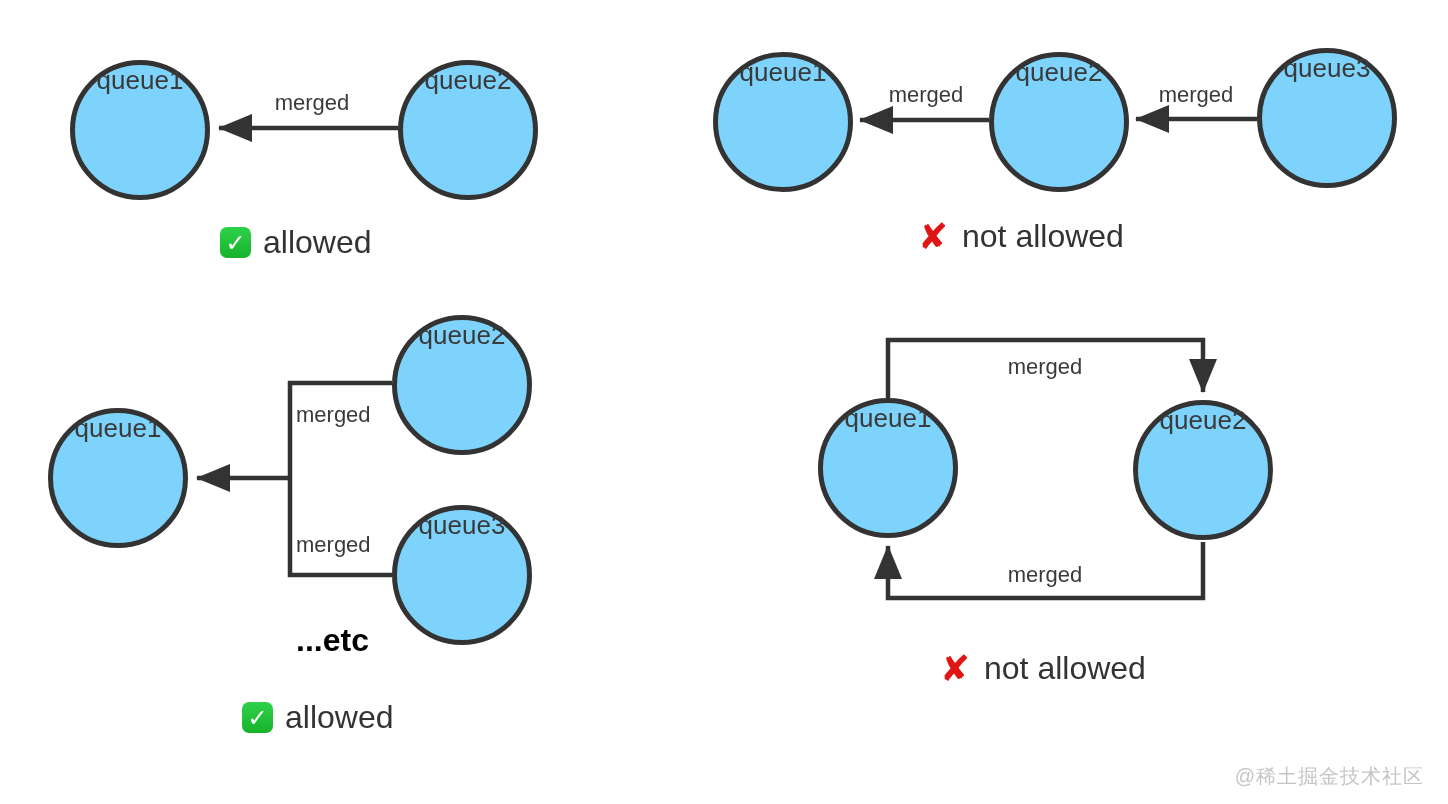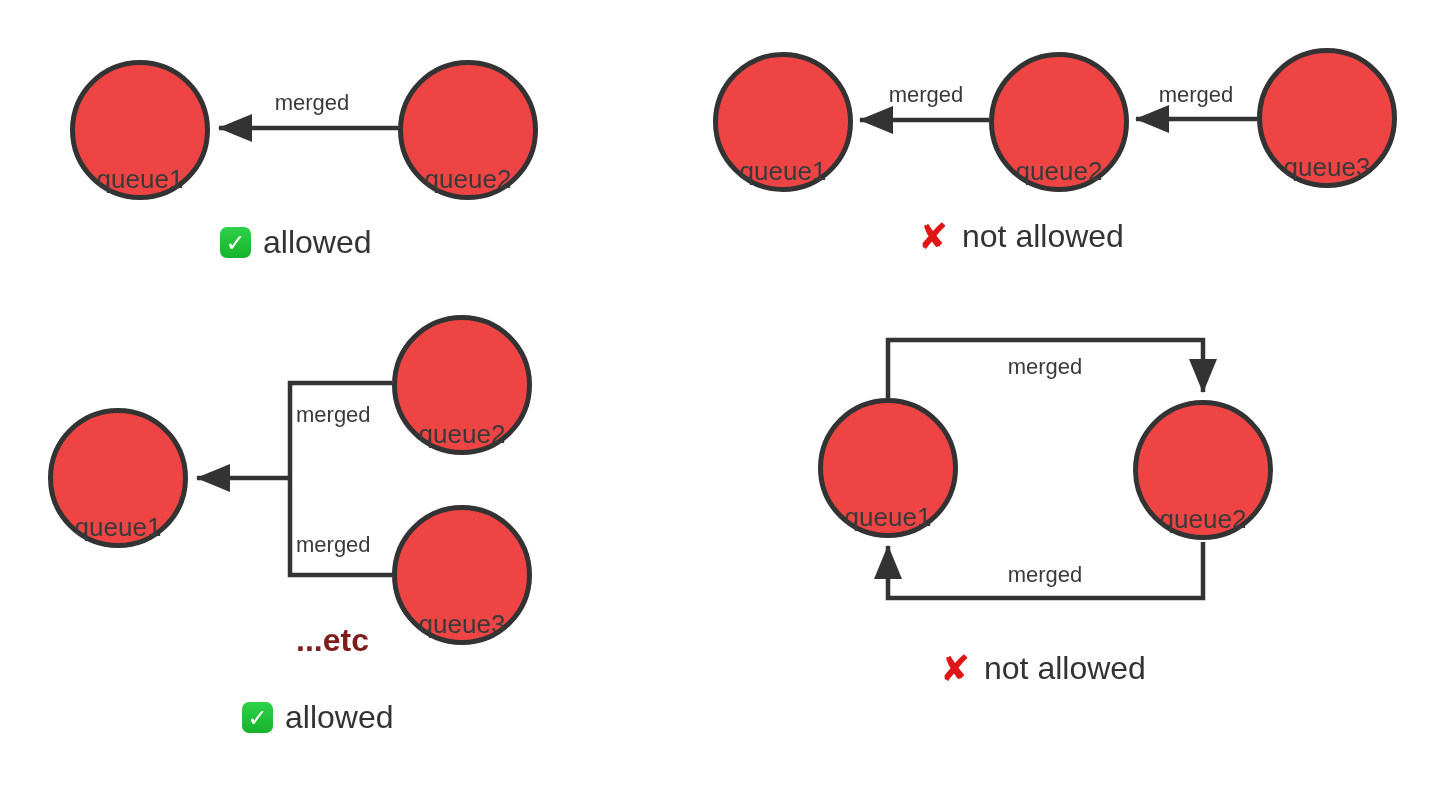--- a/index.html
+++ b/index.html
@@ -8,22 +8,22 @@
 
   .canvas { position: relative; width: 1448px; height: 804px; background: #ffffff; }
 
   .wires { position: absolute; left: 0; top: 0; width: 1448px; height: 804px; }
 
   .node {
     position: absolute;
     width: 140px; height: 140px;
     border: 5px solid #333333;
     border-radius: 50%;
-    background: #ef4444;
-    display: flex; align-items: flex-end; justify-content: center;
+    background: #7dd3fc;
+    display: flex; align-items: flex-start; justify-content: center;
     font-size: 26px; color: #3a3a3a;
     z-index: 2;
   }
 
   .edge-label {
     position: absolute;
     font-size: 22px; color: #3a3a3a;
     white-space: nowrap;
     z-index: 3;
   }
@@ -45,21 +45,21 @@
   }
   .status .cross-icon {
     display: inline-flex; align-items: center; justify-content: center;
     width: 34px; height: 34px;
     color: #e01616; font-size: 36px; font-weight: bold;
     line-height: 1;
   }
 
   .etc-note {
     position: absolute;
-    font-size: 32px; font-weight: bold; color: #7f1d1d;
+    font-size: 32px; font-weight: bold; color: #000000;
     z-index: 3;
   }
 
   .watermark {
     position: absolute;
     right: 24px; bottom: 14px;
     font-size: 20px; color: #c5c5c5;
     letter-spacing: 1px;
     z-index: 3;
   }
@@ -147,14 +147,15 @@
       <span>queue2</span>
     </div>
     <div class="edge-label centered" style="left:1045px; top:354px;">merged</div>
     <div class="edge-label centered" style="left:1045px; top:562px;">merged</div>
     <div class="status" style="left:938px; top:650px;">
       <span class="cross-icon">✘</span>
       <span>not allowed</span>
     </div>
   </div>
 
+  <div class="watermark">@稀土掘金技术社区</div>
 
 </div>
 
 </body></html>

